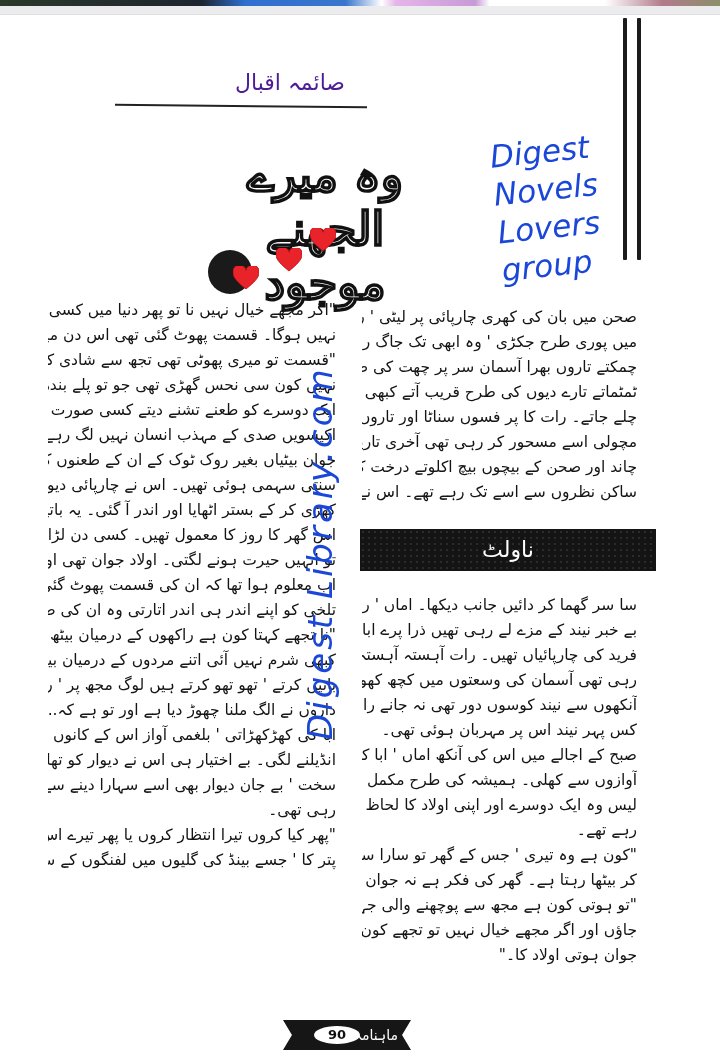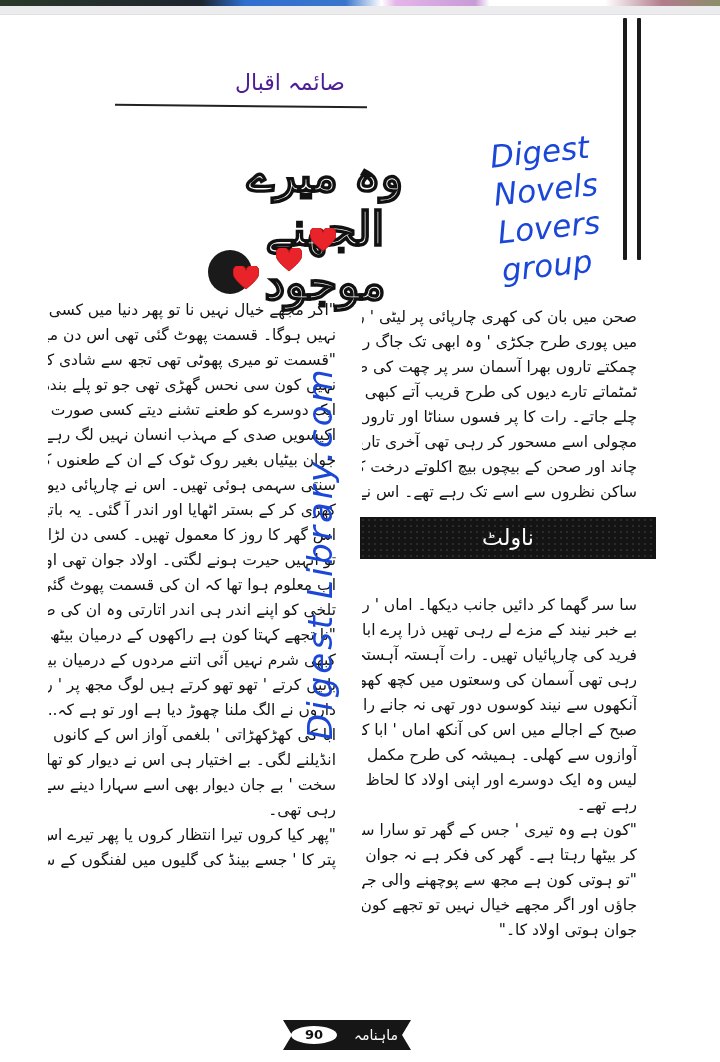--- a/index.html
+++ b/index.html
@@ -78,38 +78,38 @@
       direction: rtl; text-align: justify;
       font-family: "DejaVu Sans", sans-serif;
       font-size: 15.5px; line-height: 25px;
       color: #141414;
     }
     .col .line { display: block; white-space: nowrap; overflow: hidden; text-align: right; }
     .col-right-top { left: 362px; top: 305px; width: 275px; }
     .col-left { left: 48px; top: 298px; width: 288px; }
     .col-right-bottom { left: 362px; top: 593px; width: 275px; }
     .section-box {
-      position: absolute; left: 360px; top: 517px; width: 296px; height: 42px;
+      position: absolute; left: 360px; top: 529px; width: 296px; height: 42px;
       background: #141414;
       background-image: radial-gradient(#2b2b2b 1px, transparent 1px);
       background-size: 6px 6px;
       color: #fff; text-align: center;
       font-family: "DejaVu Sans", sans-serif; font-size: 22px; line-height: 42px;
       direction: rtl;
     }
     .footer-badge {
       position: absolute; left: 283px; top: 1020px; width: 128px; height: 30px;
     }
     .footer-badge .shape {
       position: absolute; left: 0; top: 0; width: 128px; height: 30px;
       background: #161616;
       clip-path: polygon(0 0, 100% 0, 93% 50%, 100% 100%, 0 100%, 7% 50%);
     }
     .footer-badge .pagenum {
-      position: absolute; left: 8px; top: 6px; width: 46px; height: 18px;
+      position: absolute; left: 31px; top: 6px; width: 46px; height: 18px;
       background: #fff; border-radius: 50%;
       color: #111; font-family: "DejaVu Sans", sans-serif; font-weight: bold;
       font-size: 13px; line-height: 18px; text-align: center;
     }
     .footer-badge .mag {
       position: absolute; left: 64px; top: 3px; width: 58px; height: 24px;
       color: #fff; font-family: "DejaVu Sans", sans-serif; font-size: 14px;
       line-height: 24px; text-align: center; direction: rtl;
     }
   </style>
@@ -165,20 +165,21 @@
 </div>
 
 <div class="section-box">ناولٹ</div>
 
 <div class="col col-right-bottom">
   <span class="line">سا سر گھما کر دائیں جانب دیکھا۔ اماں ' راضیہ اور نادیہ</span>
   <span class="line">بے خبر نیند کے مزے لے رہی تھیں ذرا پرے ابا اور</span>
   <span class="line">فرید کی چارپائیاں تھیں۔ رات آہستہ آہستہ سرک</span>
   <span class="line">رہی تھی آسمان کی وسعتوں میں کچھ کھوجتی اس کی</span>
   <span class="line">آنکھوں سے نیند کوسوں دور تھی نہ جانے رات کے</span>
+  <span class="line">کس پہر نیند اس پر مہربان ہوئی تھی۔</span>
   <span class="line">صبح کے اجالے میں اس کی آنکھ اماں ' ابا کی چیختی</span>
   <span class="line">آوازوں سے کھلی۔ ہمیشہ کی طرح مکمل ہتھیاروں سے</span>
   <span class="line">لیس وہ ایک دوسرے اور اپنی اولاد کا لحاظ کیے بغیر چلا</span>
   <span class="line">رہے تھے۔</span>
   <span class="line">"کون ہے وہ تیری ' جس کے گھر تو سارا سارا دن جا</span>
   <span class="line">کر بیٹھا رہتا ہے۔ گھر کی فکر ہے نہ جوان اولاد کی۔"</span>
   <span class="line">"تو ہوتی کون ہے مجھ سے پوچھنے والی جہاں مرضی</span>
   <span class="line">جاؤں اور اگر مجھے خیال نہیں تو تجھے کون سا خیال ہے</span>
   <span class="line">جوان ہوتی اولاد کا۔"</span>
 </div>

